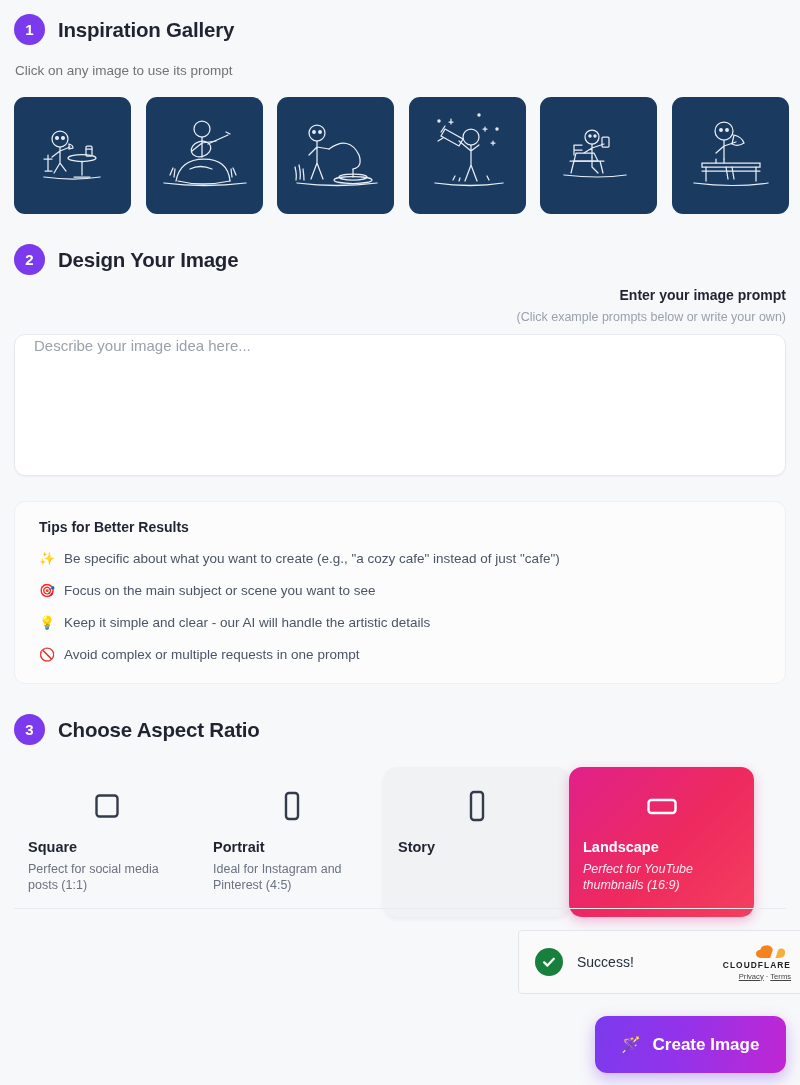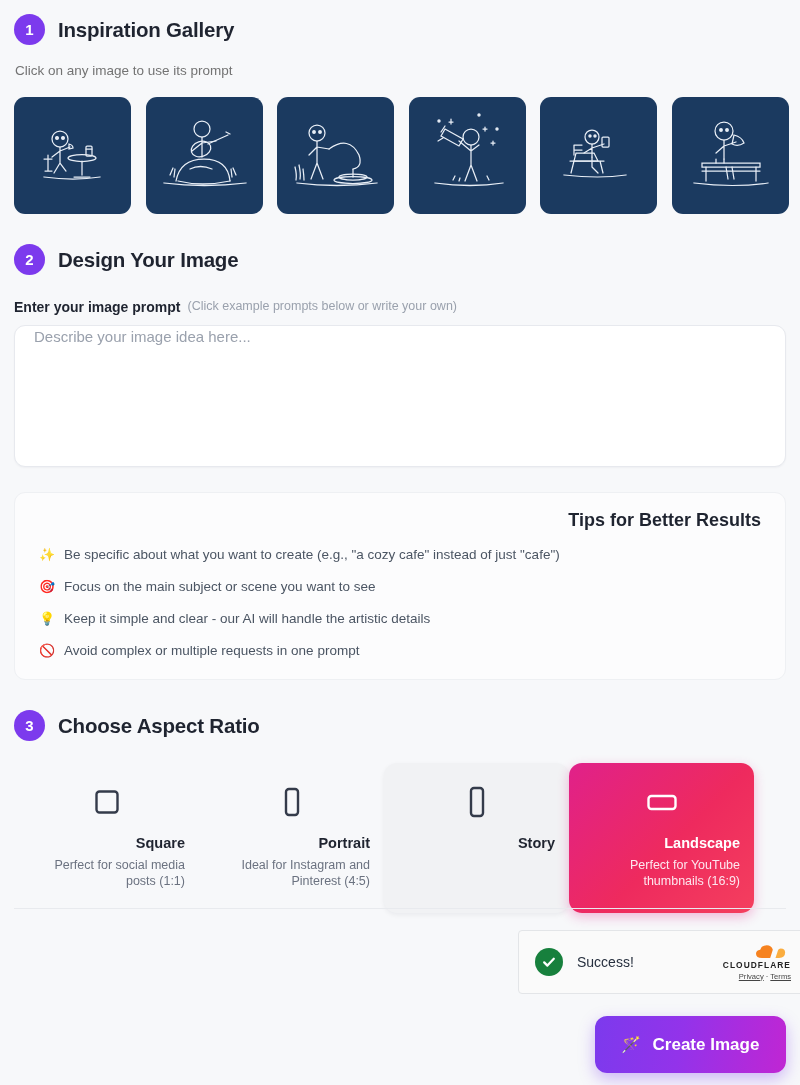--- a/index.html
+++ b/index.html
@@ -30,62 +30,62 @@
   .gallery { display: flex; gap: 14.5px; margin-top: 19px; }
   .thumb {
     width: 117px; height: 117px; border-radius: 11px;
     background: #1b3a60; position: relative; overflow: hidden;
     cursor: pointer; flex: 0 0 auto;
   }
   .thumb svg { position: absolute; inset: 0; width: 100%; height: 100%; }
 
   
   #design-head { margin-top: 30px; }
-  .prompt-label-row { margin-top: 24px; display: flex; align-items: flex-start; gap: 7px; }
+  .prompt-label-row { margin-top: 12px; display: flex; align-items: flex-end; gap: 7px; flex-direction: column; }
   .prompt-label { font-size: 14px; font-weight: 700; color: #1f2430; }
   .prompt-hint { font-size: 12.5px; color: #9aa1ad; }
 
   .textarea {
     margin-top: 10px; width: 772px; height: 142px;
     background: #fff; border: 1px solid #e7e9ee; border-radius: 11px;
     padding: 2px 19px; font-size: 15px; color: #9aa1ad;
     font-family: "Liberation Sans", sans-serif;
     resize: none; outline: none;
     box-shadow: 0 1px 2px rgba(16,24,40,.04);
   }
   .textarea::placeholder { color: #9aa1ad; }
 
   
   .tips {
     margin-top: 21px; width: 772px;
     background: #fcfcfd; border: 1px solid #eef0f3; border-radius: 11px;
     padding: 17px 24px 20px 24px;
   }
-  .tips-title { font-size: 18px; font-weight: 700; color: #1f2430; text-align: right; }
+  .tips-title { font-size: 14px; font-weight: 700; color: #1f2430; }
   .tip { display: flex; align-items: flex-start; gap: 10px; margin-top: 15px; }
   .tip-ico { font-size: 13px; line-height: 17px; width: 15px; flex: 0 0 auto; text-align: center; }
   .tip-txt { font-size: 13.5px; line-height: 17px; color: #4b5563; }
 
   
   #ratio-head { margin-top: 30px; }
   .ratios { display: flex; gap: 0; margin-top: 22px; }
   .ratio {
     width: 185px; padding: 22px 14px 24px 14px; border-radius: 13px;
-    text-align: right; cursor: pointer; flex: 0 0 auto;
+    text-align: left; cursor: pointer; flex: 0 0 auto;
   }
   .ratio.hover { background: #f1f2f4; box-shadow: 0 2px 5px rgba(16,24,40,.06); }
   .ratio.selected {
     background: linear-gradient(135deg,#e0218a 0%,#ee2a5e 55%,#f43f5e 100%);
     box-shadow: 0 4px 12px rgba(224,33,138,.30);
   }
   .ratio-ico { height: 34px; display: flex; align-items: center; justify-content: center; }
   .ratio-name { margin-top: 16px; font-size: 14.5px; font-weight: 700; color: #1f2430; }
   .ratio-desc { margin-top: 6px; font-size: 12.5px; line-height: 16px; color: #6b7280; }
   .ratio.selected .ratio-name { color: #fff; }
-  .ratio.selected .ratio-desc { color: #fde7ef; }
+  .ratio.selected .ratio-desc { color: #fde7ef; font-style: italic; }
 
   
   .divider { position: absolute; left: 14px; top: 908px; width: 772px; height: 1px; background: #e8eaee; }
   .turnstile {
     position: absolute; left: 518px; top: 930px; width: 288px; height: 64px;
     background: #fafafa; border: 1px solid #e3e5e8; border-radius: 4px;
     display: flex; align-items: center; padding: 0 14px 0 16px;
   }
   .ts-check {
     width: 28px; height: 28px; border-radius: 50%; background: #17803d;

